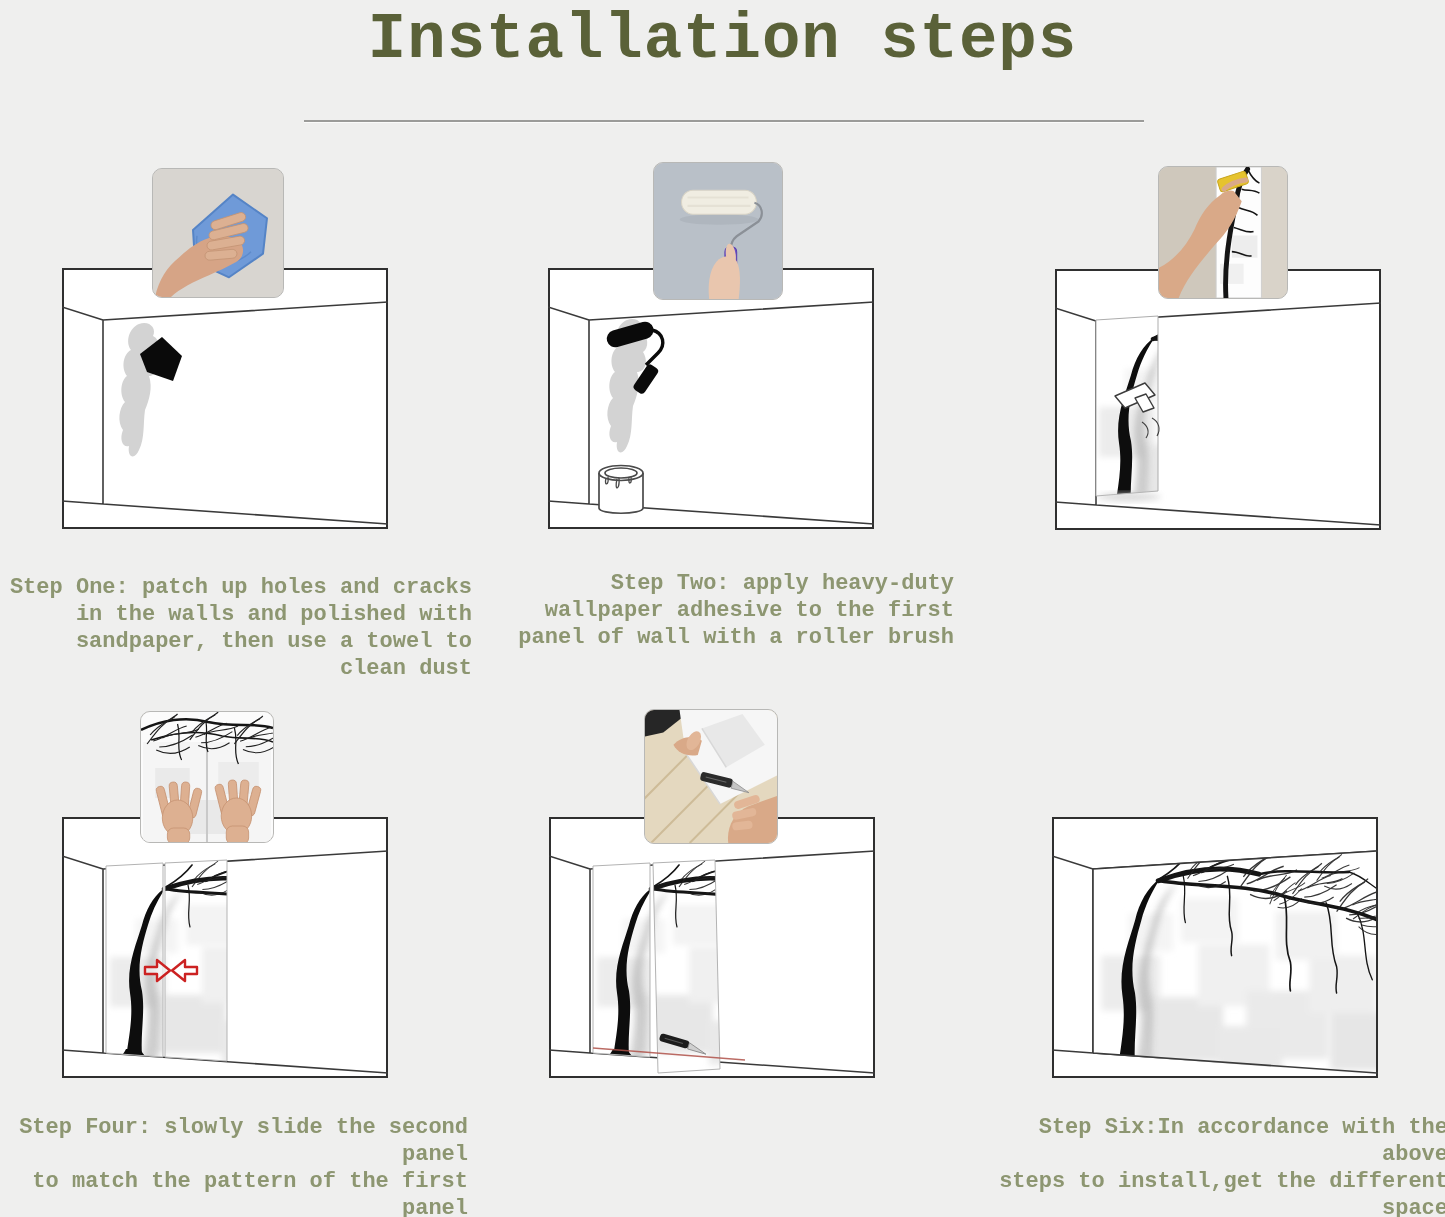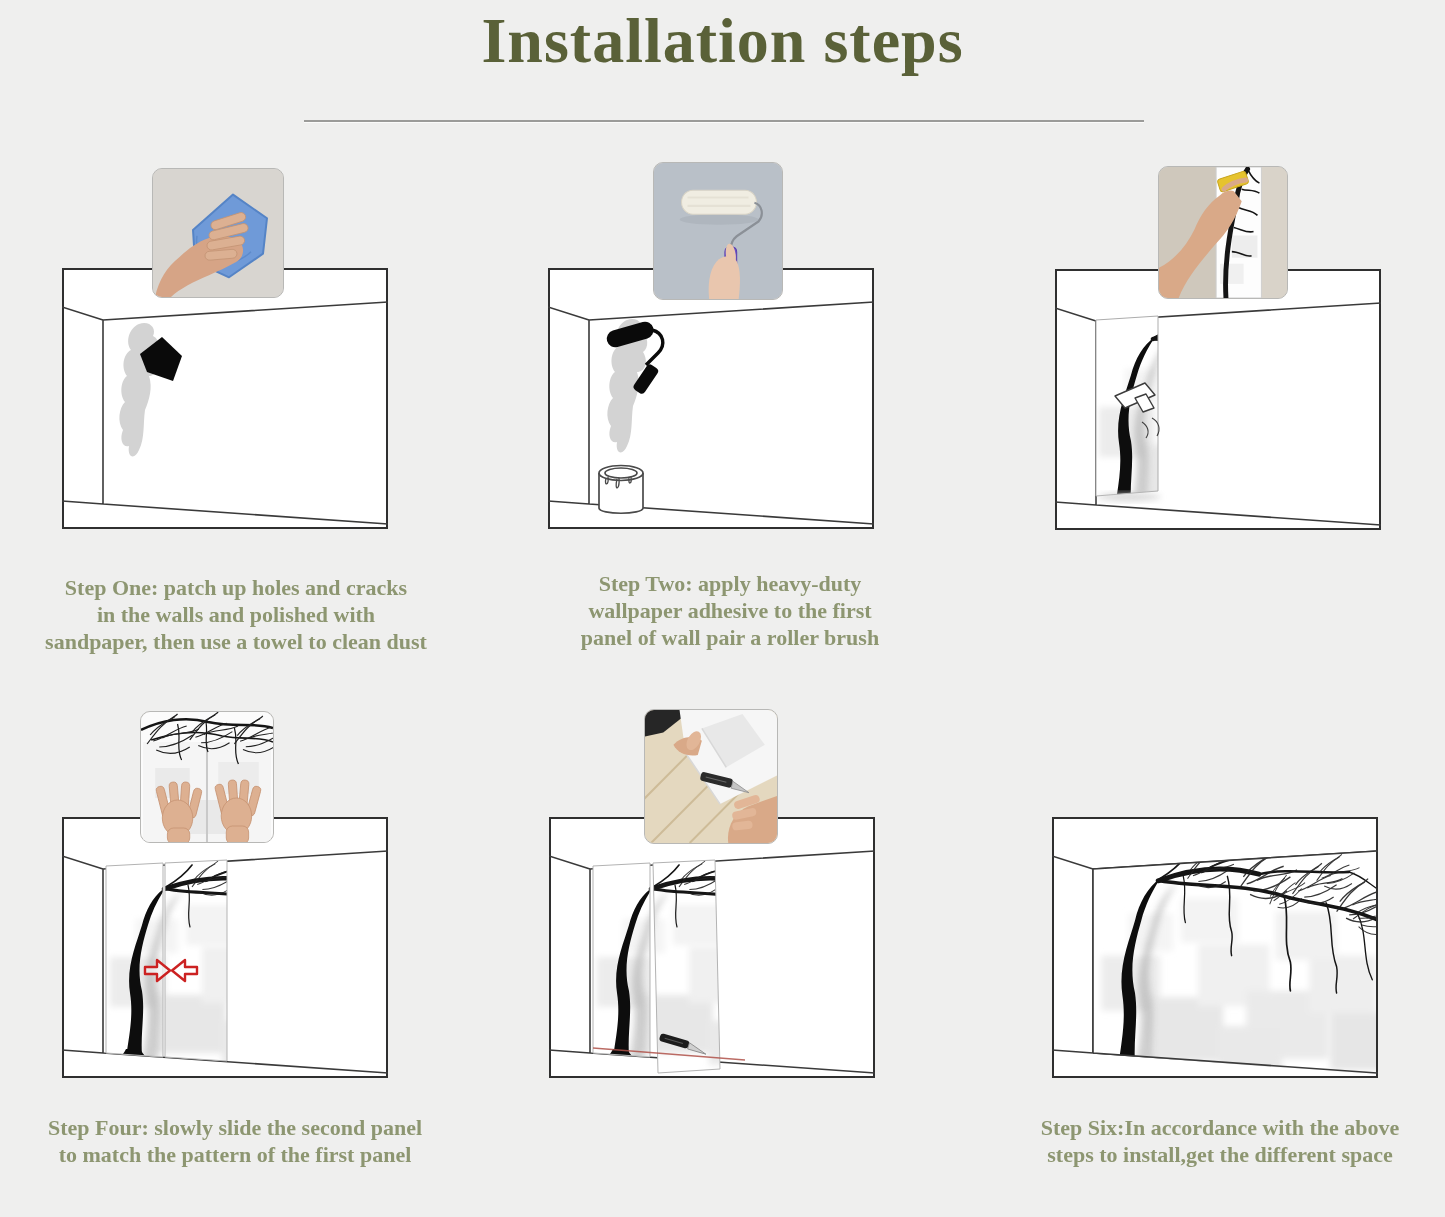--- a/index.html
+++ b/index.html
@@ -1,27 +1,27 @@
 <!DOCTYPE html>
 <html style="--background: #efefee; --title_color: #5a6138; --caption_color: #8d9671; --line_color: #9b9b99; --arrow_red: #cc2222; --cloth_blue: #6f9ad8; --grip_purple: #6a4fc8; --squeegee_yellow: #e6c32e;"><head>
 <meta charset="utf-8">
 <style>
   html,body{margin:0;padding:0;background:#efefee;}
   .canvas{position:relative;width:1445px;height:1217px;background:var(--background,#efefee);
-          font-family:Liberation Serif, serif;overflow:hidden;}
+          font-family:Liberation Mono, monospace;overflow:hidden;}
   .title{position:absolute;left:0;top:4px;width:100%;margin:0;text-align:center;
          font-size:64px;font-weight:bold;letter-spacing:1px;color:var(--title_color,#5a6138);}
   .divider{position:absolute;left:304px;top:120px;width:840px;height:2px;
            background:var(--line_color,#9b9b99);border-bottom:1px solid #fbfbfa;}
   .room{position:absolute;width:326px;height:261px;z-index:1;}
   .room svg{display:block;width:100%;height:100%;}
   .inset{position:absolute;margin:0;border:1px solid #b8b8b6;border-radius:10px;overflow:hidden;
          z-index:3;background:#d8d5d0;}
   .inset svg{display:block;width:100%;height:100%;}
-  .caption{position:absolute;margin:0;text-align:center;font-weight:bold;font-size:22px;
+  .caption{position:absolute;margin:0;text-align:right;font-weight:bold;font-size:22px;
            line-height:27px;color:var(--caption_color,#8d9671);white-space:pre-line;}
   .defs-holder{position:absolute;width:0;height:0;overflow:hidden;}
 </style>
 </head>
 <body>
 
 <div class="canvas">
 
   <h1 class="title">Installation steps</h1>
   <div class="divider"></div>
@@ -170,21 +170,21 @@
       <g transform="translate(50,196)" stroke="#4a4a4a" fill="#ffffff" stroke-width="1.7">
         <path d="M1 9 L1 44 C1 51 45 51 45 44 L45 9"></path>
         <ellipse cx="23" cy="9" rx="22" ry="7.5"></ellipse>
         <ellipse cx="23" cy="9" rx="16" ry="5"></ellipse>
         <path d="M10 13 C11 21 6 23 8 14 M21 14 C22 26 16 28 19 15 M33 13 C34 20 30 22 31 13" fill="none" stroke-width="1.3"></path>
       </g>
     </svg>
   </div>
   <p class="caption" style="left:506px;top:570px;width:448px">Step Two: apply heavy-duty
 wallpaper adhesive to the first
-panel of wall pair a roller brush</p>
+panel of wall with a roller brush</p>
 
   <figure class="inset" style="left:1158px;top:166px;width:128px;height:131px">
     <svg viewBox="0 0 130 130" preserveAspectRatio="none">
       <rect width="130" height="130" fill="#cfc8bc"></rect>
       <rect x="104" y="0" width="26" height="130" fill="#d9d3c9"></rect>
       <g>
         <rect x="58" y="0" width="46" height="130" fill="#fdfdfd" stroke="#cfcfcf" stroke-width="1"></rect>
         <rect x="74" y="68" width="26" height="22" fill="#ededed"></rect>
         <rect x="62" y="96" width="24" height="20" fill="#f0f0f0"></rect>
         <path d="M68 130 C66 96 72 64 78 36 C80 22 84 10 90 2" stroke="#141414" stroke-width="5" fill="none" stroke-linecap="round"></path>

